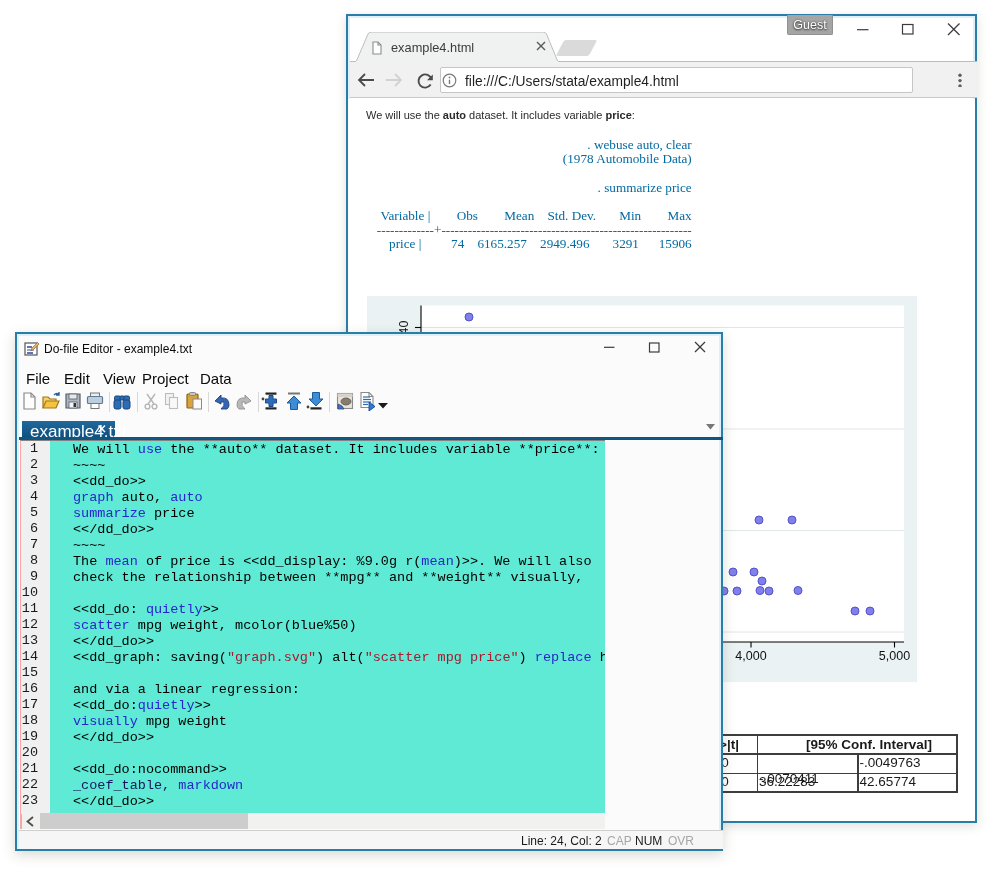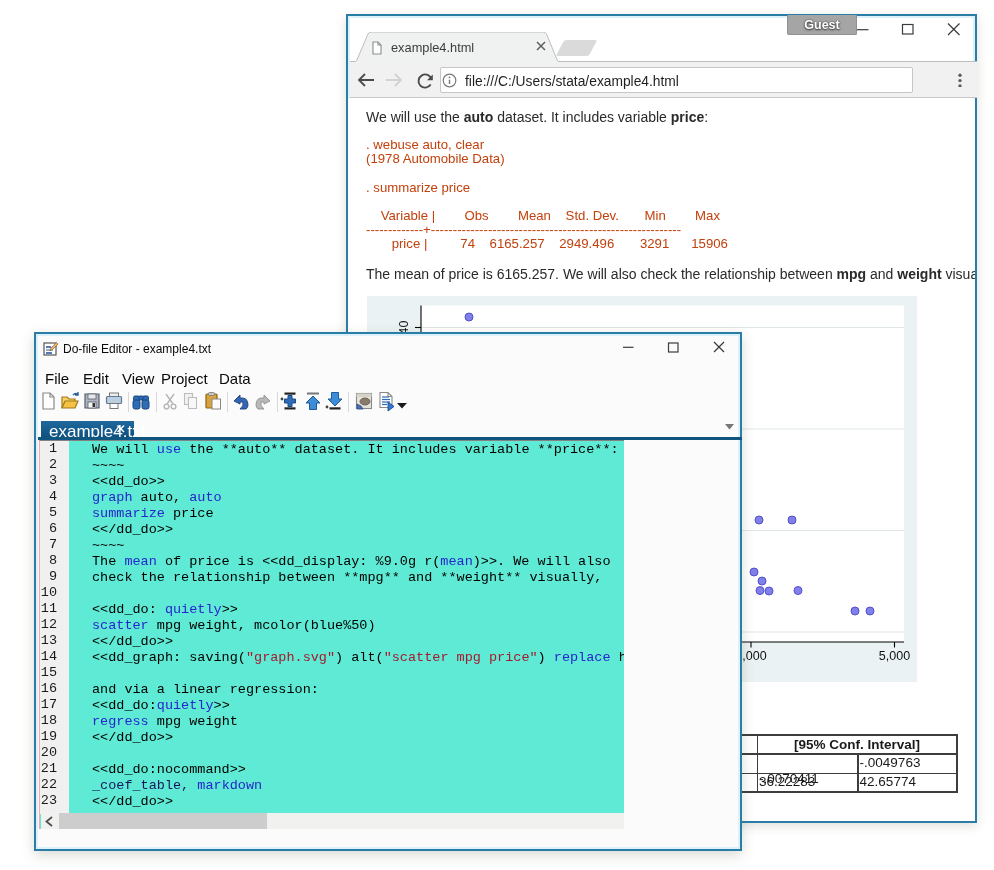--- a/index.html
+++ b/index.html
@@ -5,52 +5,52 @@
   * { margin:0; padding:0; box-sizing:border-box; }
   html,body { width:994px; height:870px; background:#fff; overflow:hidden; }
   body { font-family:"Liberation Sans",sans-serif; }
   .abs { position:absolute; }
   #root { position:relative; width:994px; height:870px; background:#fff; overflow:hidden; }
 
   
   #chrome { left:346px; top:14px; width:631px; height:809px;
     border:2px solid #2a7da7; background:#fff;
     box-shadow:0 3px 10px rgba(80,80,60,.18), inset 0 0 0 2px #ddf1fa; }
-  .guest { left:439px; top:-1px; width:70px; height:20px; background:#a5a5a5; border:1px solid #909090; border-top:none; border-radius:0 0 2px 2px;
+  .guest { left:439px; top:-1px; width:46px; height:20px; background:#a5a5a5; border:1px solid #909090; border-top:none; border-radius:0 0 2px 2px;
     color:#fff; font-size:12.5px; text-align:center; line-height:20px;
-    text-shadow:0 1px 2px rgba(40,40,40,.9), 0 0 2px rgba(60,60,60,.8);font-weight:bold; }
+    text-shadow:0 1px 2px rgba(40,40,40,.9), 0 0 2px rgba(60,60,60,.8); }
   .ctl { stroke:#3c3c3c; stroke-width:1.2; fill:none; }
   
   #ctab-line { left:2px; top:45px; width:627px; height:1px; background:#bcbcbc; }
   #ctab { left:7px; top:16px; width:204px; height:30px; }
   #newtab { left:212px; top:24px; width:33px; height:16px; background:#dadada; transform:skewX(-28deg); border-radius:2px; }
   #ctab-title { left:43px; top:24px; width:150px; font-size:12.8px; color:#3c3c3c; }
   
   #ctoolbar { left:2px; top:45.5px; width:627px; height:36px; background:#f1f1f1; border-bottom:1px solid #c8c8c8; }
   #urlbar { left:91.5px; top:51px; width:473.5px; height:26px; background:#fff; border:1px solid #c6c6c6; border-radius:2px; }
   #urltext { left:117px; top:57.5px; font-size:13.8px; color:#1f1f1f; }
 
   
   #bcontent { left:0px; top:82.5px; width:627px; height:722.5px; background:#fff; overflow:hidden; position:absolute; }
-  .para { position:absolute; left:18px; font-size:14px; color:#2a2a2a; white-space:nowrap; }
-  #codeblock { position:absolute; left:18px; top:39.5px; font-family:Liberation Sans, sans-serif;
-    font-size:13.2px; line-height:14.2px; color:#c2410c; white-space:pre; }
+  .para { position:absolute; left:18px; font-size:11px; color:#2a2a2a; white-space:nowrap; }
+  #codeblock { position:absolute; left:18px; top:39.5px; font-family:Liberation Serif, serif;
+    font-size:13.2px; line-height:14.2px; color:#0369a1; white-space:pre;text-align:right; }
 
   
   #graph { left:19px; top:197.5px; width:550px; height:386px; background:#eaf2f3; position:absolute; }
 
   
   #ctable { left:19px; top:635.5px; width:591px; height:59px; position:absolute; border:2px solid #3d3d3d; background:#fff; }
   .tcell { position:absolute; font-size:13.5px; color:#1a1a1a; white-space:nowrap; }
   .tline { position:absolute; background:#3d3d3d; }
 
   
   #editor { left:15px; top:332px; width:708px; height:519px;
     border:2px solid #2a7da7; background:#fbfbfb;
-    box-shadow:0 4px 12px rgba(80,80,60,.22), inset 0 0 0 2px #ddf1fa;margin-left:19px; }
+    box-shadow:0 4px 12px rgba(80,80,60,.22), inset 0 0 0 2px #ddf1fa; }
   #etitle { left:27px; top:8px; font-size:12px; color:#0a0a0a; position:absolute; }
   .menuitem { position:absolute; top:36px; font-size:15px; color:#0a0a0a; }
   .tsep { position:absolute; top:58px; width:1px; height:20px; background:#d8d8d8; }
   
   #etab { left:5px; top:87px; width:93px; height:16px; position:absolute;
     background:linear-gradient(#20689c,#0e5181); color:#fff; font-size:17px; }
   #etabline { left:2px; top:103px; width:704px; height:2.5px; background:#10557f; position:absolute; }
   
   #etext { left:3px; top:105.5px; width:585px; height:389.5px; position:absolute;
     border-top:1px solid #828282; border-left:1px solid #fca5a5; background:#5eead4; overflow:hidden; }
@@ -122,21 +122,20 @@
     <div id="bcontent">
       <div class="para" style="top:10.5px">We will use the <b>auto</b> dataset. It includes variable <b>price</b>:</div>
       <div id="codeblock">. webuse auto, clear
 (1978 Automobile Data)
 
 . summarize price
 
     Variable |        Obs        Mean    Std. Dev.       Min        Max
 -------------+---------------------------------------------------------
        price |         74    6165.257    2949.496       3291      15906</div>
-      <div class="para" style="top:167.5px">The mean of price is 6165.257. We will also check the relationship between <b>mpg</b> and <b>weight</b> visually,</div>
 
       <svg id="graph" viewBox="0 0 550 386">
         <rect x="54" y="9.5" width="483" height="336.5" fill="#ffffff"></rect>
         <g stroke="#dfe6e8" stroke-width="1">
           <line x1="54.5" y1="31.5" x2="537" y2="31.5"></line>
           <line x1="54.5" y1="133" x2="537" y2="133"></line>
           <line x1="54.5" y1="234.5" x2="537" y2="234.5"></line>
           <line x1="54.5" y1="336" x2="537" y2="336"></line>
         </g>
         <g stroke="#000" stroke-width="1.1">
@@ -172,21 +171,21 @@
         <div class="tline" style="left:86px;top:0;width:1.5px;height:55px"></div>
         <div class="tline" style="left:176px;top:0;width:1.5px;height:55px"></div>
         <div class="tline" style="left:266px;top:0;width:1.5px;height:55px"></div>
         <div class="tline" style="left:323px;top:0;width:1.5px;height:55px"></div>
         <div class="tline" style="left:387.7px;top:0;width:1.5px;height:55px"></div>
         <div class="tline" style="left:488.3px;top:18px;width:1.5px;height:37px"></div>
         <div class="tcell" style="left:88px;top:0.5px;width:88px;text-align:center"><b>Coef.</b></div>
         <div class="tcell" style="left:178px;top:0.5px;width:88px;text-align:center"><b>Std. Err.</b></div>
         <div class="tcell" style="left:268px;top:0.5px;width:55px;text-align:center"><b>t</b></div>
         <div class="tcell" style="left:323px;top:0.5px;width:65px;text-align:center"><b>P&gt;|t|</b></div>
-        <div class="tcell" style="left:388px;top:0.5px;width:200px;text-align:center"><b>[95% Conf. Interval]</b></div>
+        <div class="tcell" style="left:400px;top:0.5px;width:200px;text-align:center"><b>[95% Conf. Interval]</b></div>
         <div class="tcell" style="left:4px;top:19px">weight</div>
         <div class="tcell" style="left:90px;top:19px">-.0060087</div>
         <div class="tcell" style="left:180px;top:19px">.0005179</div>
         <div class="tcell" style="left:270px;top:19px">-11.60</div>
         <div class="tcell" style="left:326px;top:18.5px">0.000</div>
         <div class="tcell" style="left:390px;top:35px">-.0070411</div>
         <div class="tcell" style="left:490.6px;top:18.5px">-.0049763</div>
         <div class="tcell" style="left:4px;top:38.5px">_cons</div>
         <div class="tcell" style="left:90px;top:38.5px">39.44028</div>
         <div class="tcell" style="left:180px;top:38.5px">1.614003</div>
@@ -369,21 +368,21 @@
 The <span class="kw">mean</span> of price is &lt;&lt;dd_display: %9.0g r(<span class="kw">mean</span>)&gt;&gt;. We will also
 check the relationship between **mpg** and **weight** visually,
 
 &lt;&lt;dd_do: <span class="kw">quietly</span>&gt;&gt;
 <span class="kw">scatter</span> mpg weight, mcolor(blue%50)
 &lt;&lt;/dd_do&gt;&gt;
 &lt;&lt;dd_graph: saving(<span class="str">"graph.svg"</span>) alt(<span class="str">"scatter mpg price"</span>) <span class="kw">replace</span> height(400)&gt;&gt;
 
 and via a linear regression:
 &lt;&lt;dd_do:<span class="kw">quietly</span>&gt;&gt;
-<span class="kw">regress</span> mpg weight
+<span class="kw">visually</span> mpg weight
 &lt;&lt;/dd_do&gt;&gt;
 
 &lt;&lt;dd_do:nocommand&gt;&gt;
 <span class="nv">_coef_table,</span> <span class="kw">markdown</span>
 &lt;&lt;/dd_do&gt;&gt;
 ~~~~</div>
 
       <div id="vsb">
         <svg style="position:absolute;left:3px;top:4px;width:11px;height:8px">
             <path d="M1,7 L5.5,1.5 L10,7" fill="none" stroke="#4e4e4e" stroke-width="1.8"></path>
@@ -399,15 +398,21 @@
             <path d="M7,1 L1.5,5.5 L7,10" fill="none" stroke="#4e4e4e" stroke-width="1.8"></path>
           </svg>
         <div style="position:absolute;left:18px;top:0;width:208px;height:16px;background:#cdcdcd"></div>
         <svg style="position:absolute;left:668px;top:3px;width:8px;height:11px">
             <path d="M1,1 L6.5,5.5 L1,10" fill="none" stroke="#4e4e4e" stroke-width="1.8"></path>
           </svg>
       </div>
       <div id="sbcorner"></div>
     </div>
 
+    <div id="estatus">
+      <span style="position:absolute;left:502px;top:3px">Line: 24, Col: 2</span>
+      <span style="position:absolute;left:588px;top:3px;color:#a6a6a6">CAP</span>
+      <span style="position:absolute;left:616px;top:3px">NUM</span>
+      <span style="position:absolute;left:649px;top:3px;color:#a6a6a6">OVR</span>
+    </div>
   </div>
 
 </div>
 
 </body></html>

